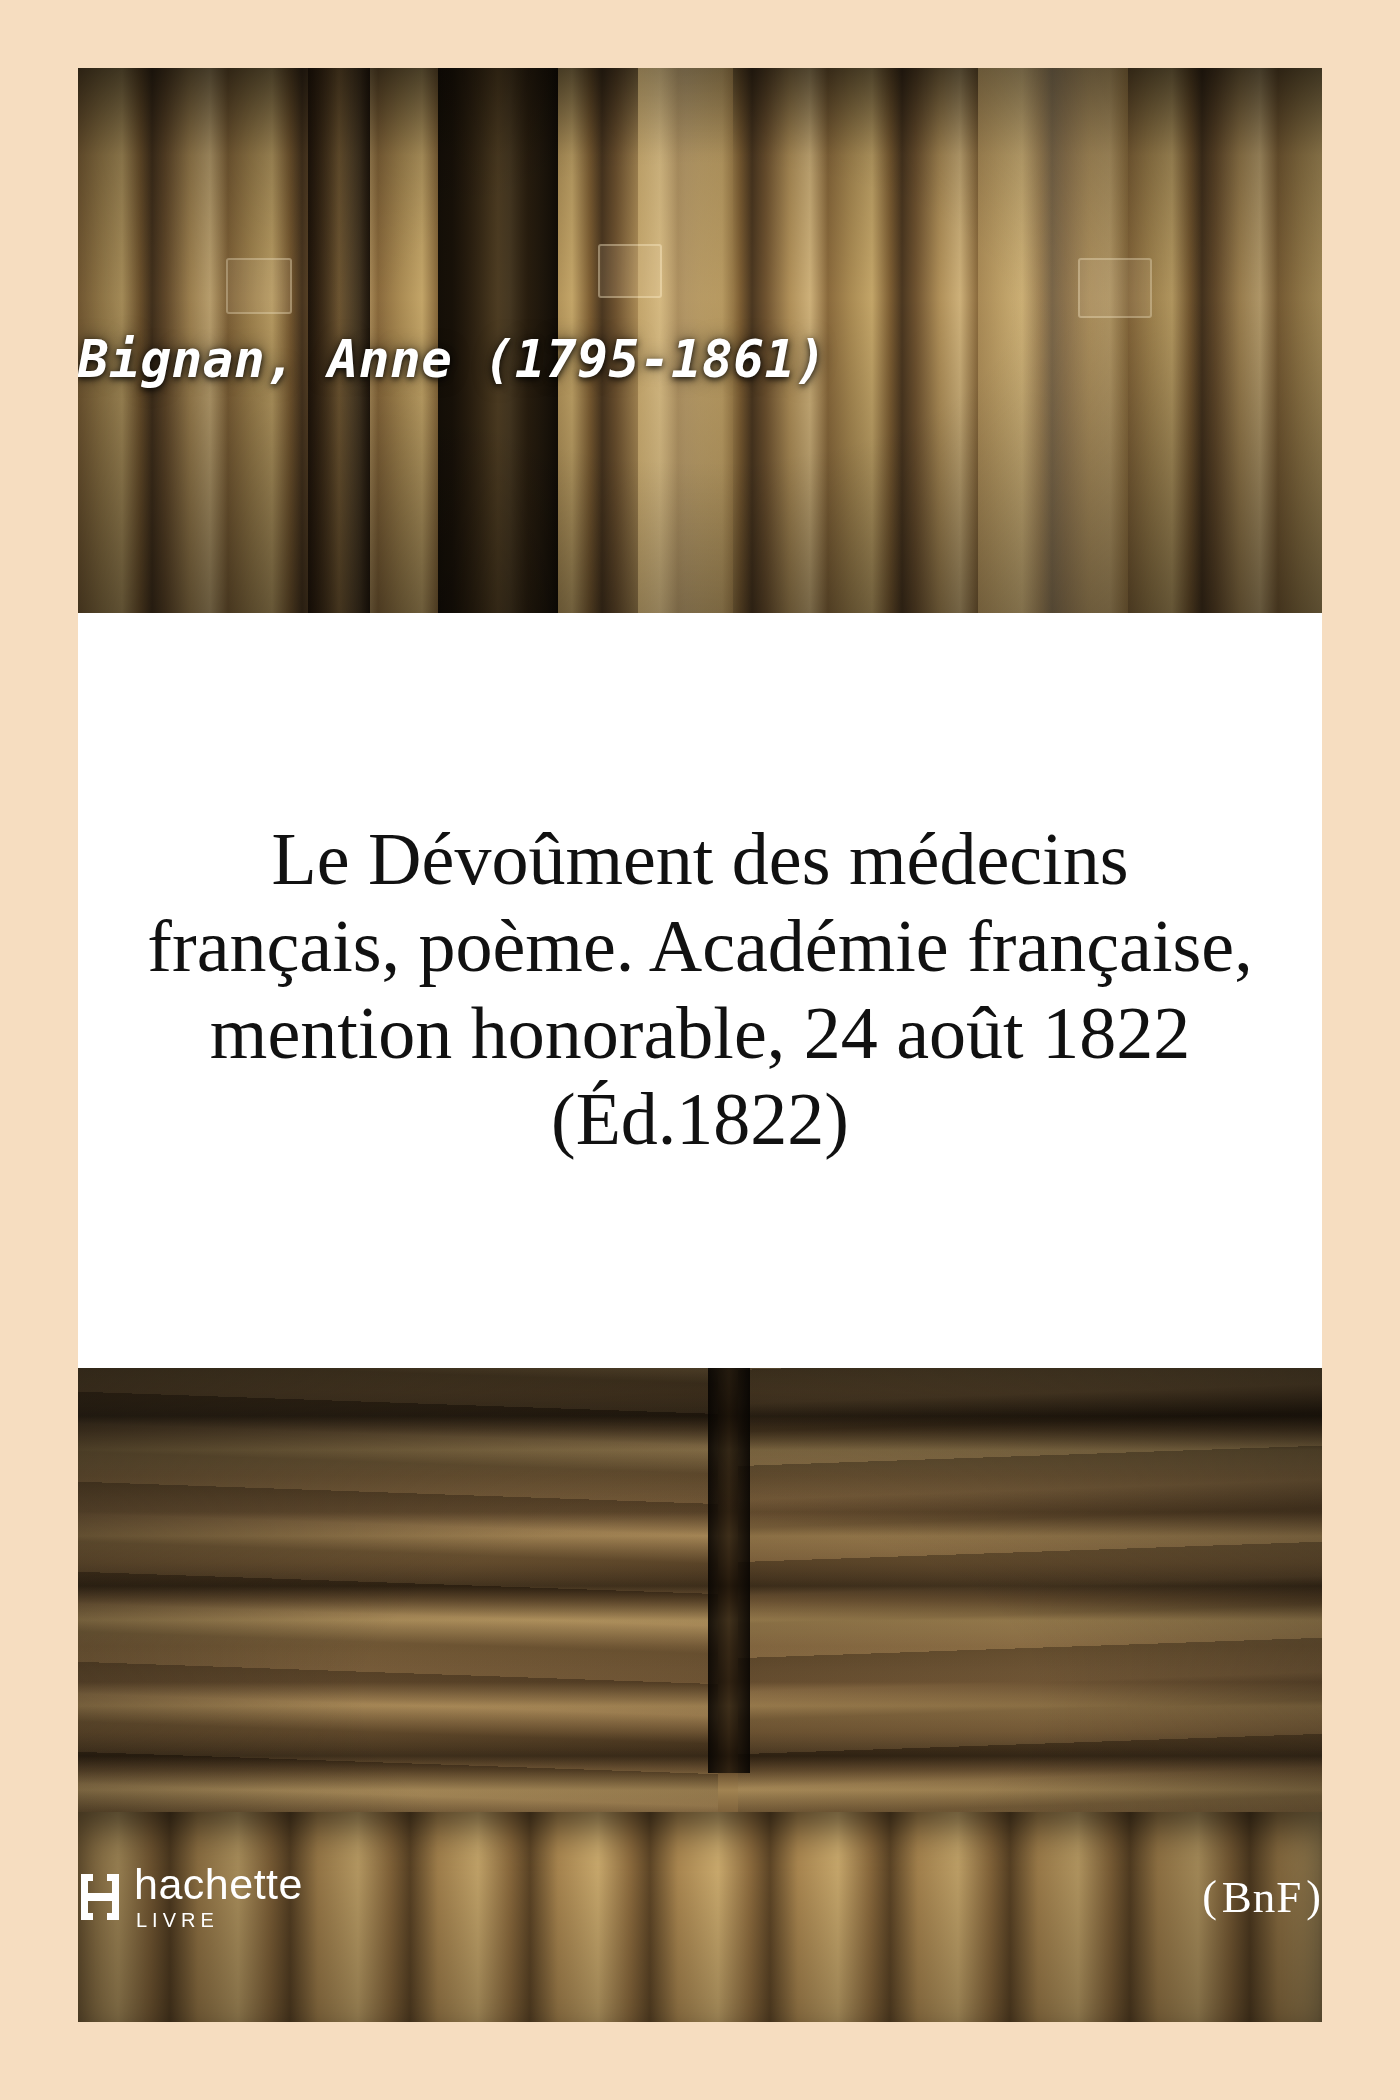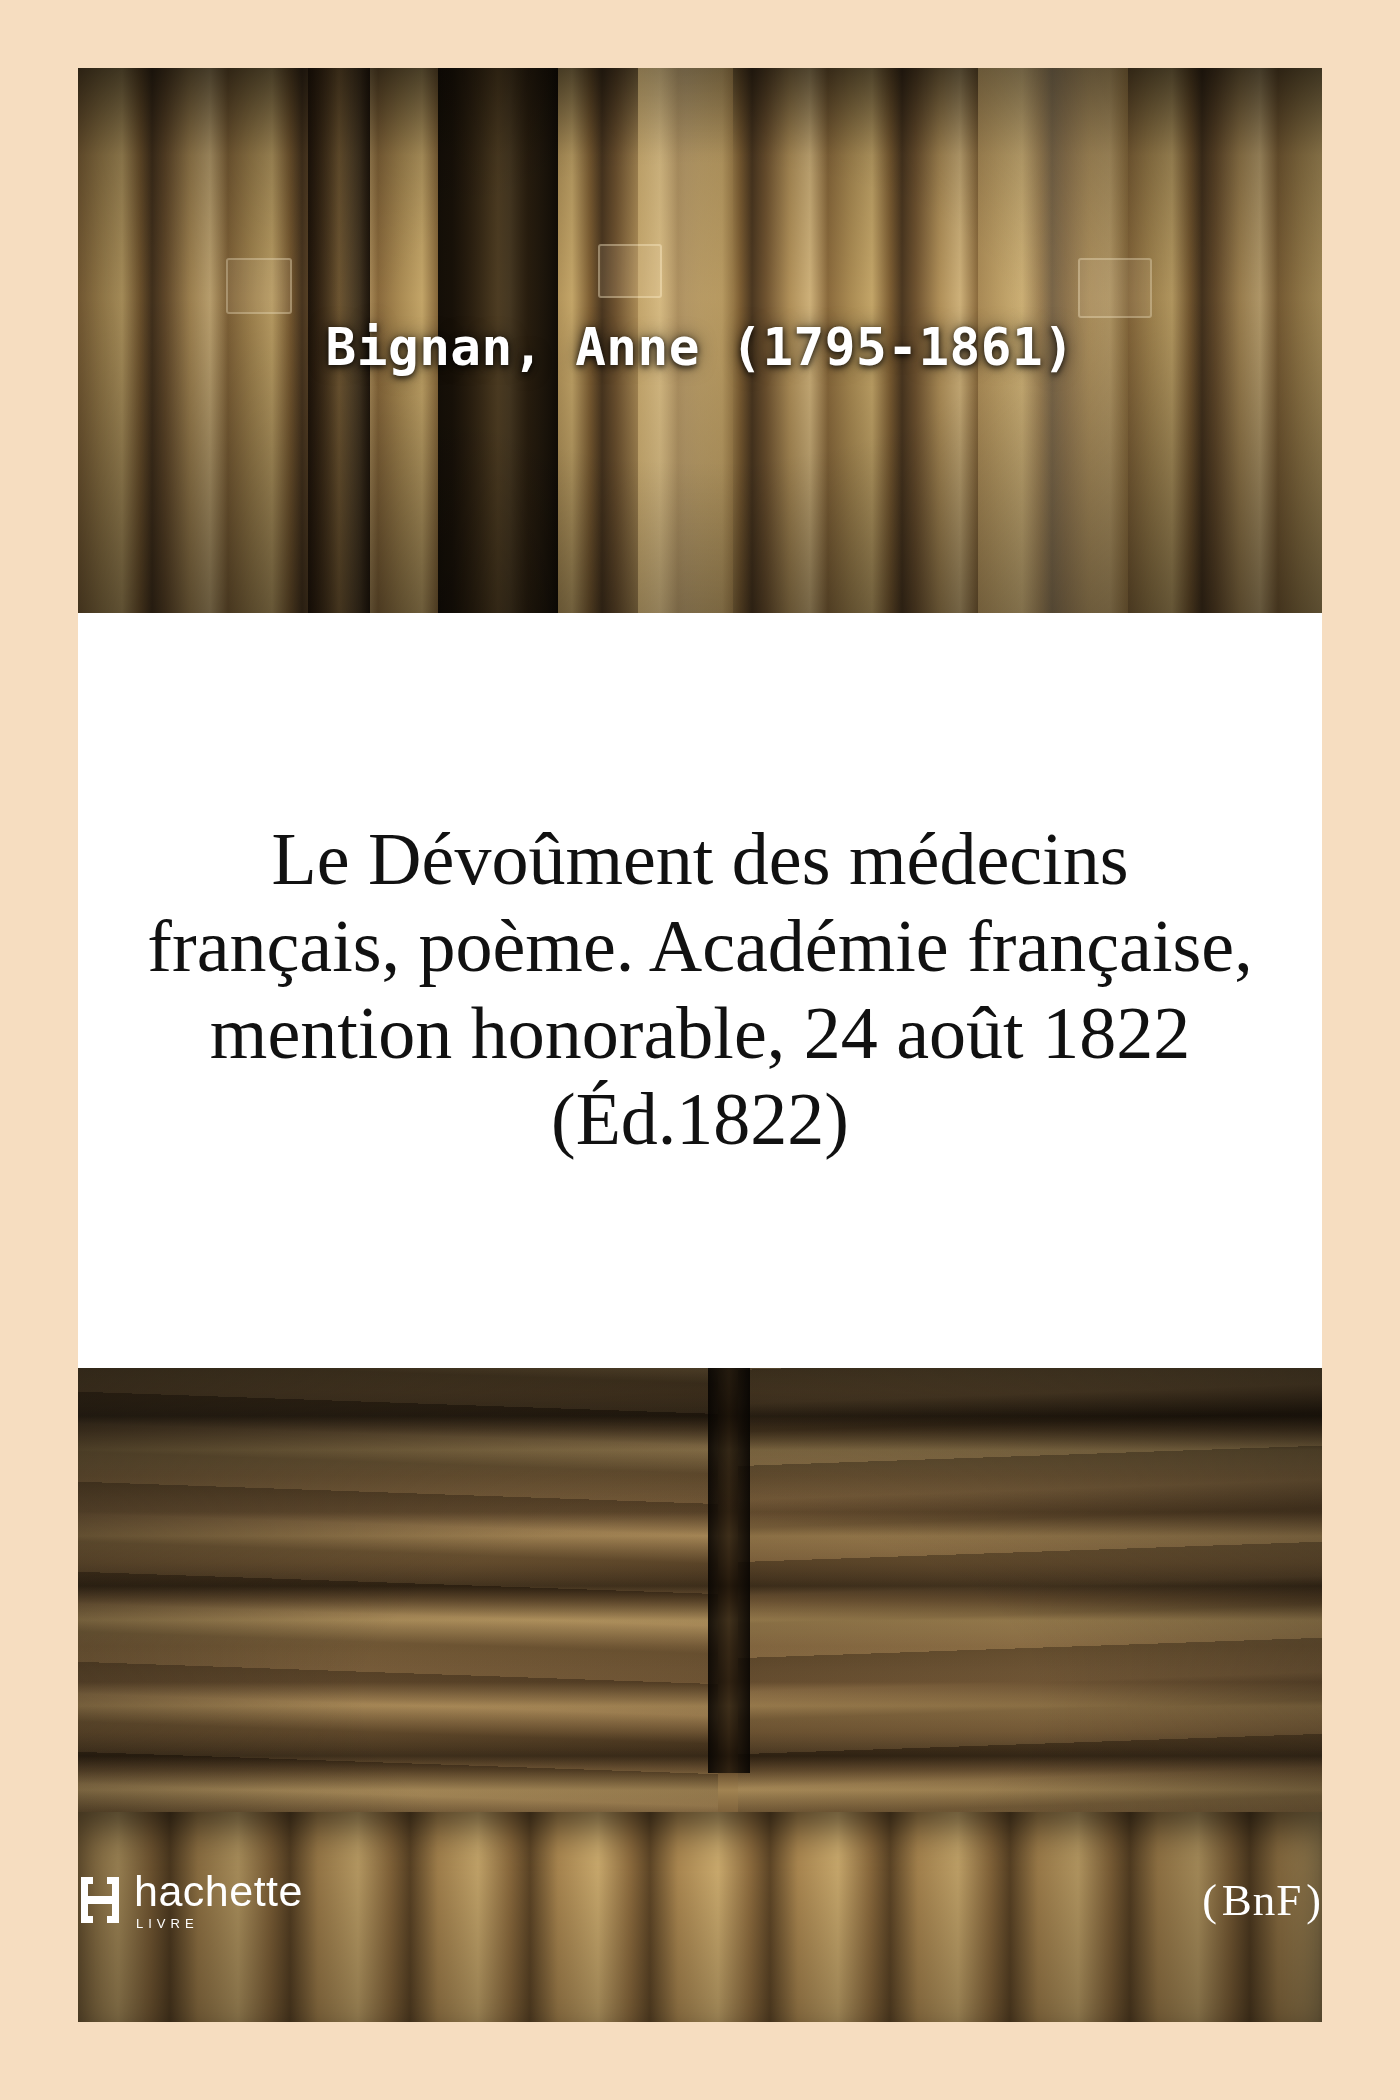--- a/index.html
+++ b/index.html
@@ -72,29 +72,29 @@
   .band-top .label-b { left: 1000px; top: 190px; width: 70px; height: 56px; }
   .band-top .label-c { left: 520px; top: 176px; width: 60px; height: 50px; }
   .band-top .vignette {
     position: absolute; inset: 0;
     background: radial-gradient(ellipse at 50% 45%, rgba(0,0,0,0) 35%, rgba(0,0,0,0.35) 100%);
   }
 
   .author-line {
     position: absolute;
     left: 0; right: 0;
-    top: 250px;
-    text-align: center;
+    top: 262px;
     font-family: "DejaVu Sans Mono", monospace;
     font-weight: 700;
     font-size: 51px;
     letter-spacing: 0.5px;
     color: #ffffff;
     text-shadow: 0 2px 6px rgba(0,0,0,0.85), 0 0 18px rgba(0,0,0,0.6);
     z-index: 4;
+    font-style: italic;
   }
 
   
   .title-panel {
     flex: 0 0 755px;
     background: #ffffff;
     display: flex;
     align-items: center;
     justify-content: center;
     padding: 30px 60px 32px 60px;
@@ -178,21 +178,21 @@
   }
   .hachette .w1 {
     font-family: "Liberation Sans", sans-serif;
     font-size: 43px;
     font-weight: 400;
     letter-spacing: 0.5px;
     color: #ffffff;
   }
   .hachette .w2 {
     font-family: "Liberation Sans", sans-serif;
-    font-size: 13px;
+    font-size: 20px;
     letter-spacing: 5px;
     color: #ffffff;
     margin-top: 4px;
     margin-left: 2px;
   }
   .bnf {
     font-family: "Liberation Serif", serif;
     font-size: 45px;
     color: #ffffff;
     letter-spacing: 1px;

